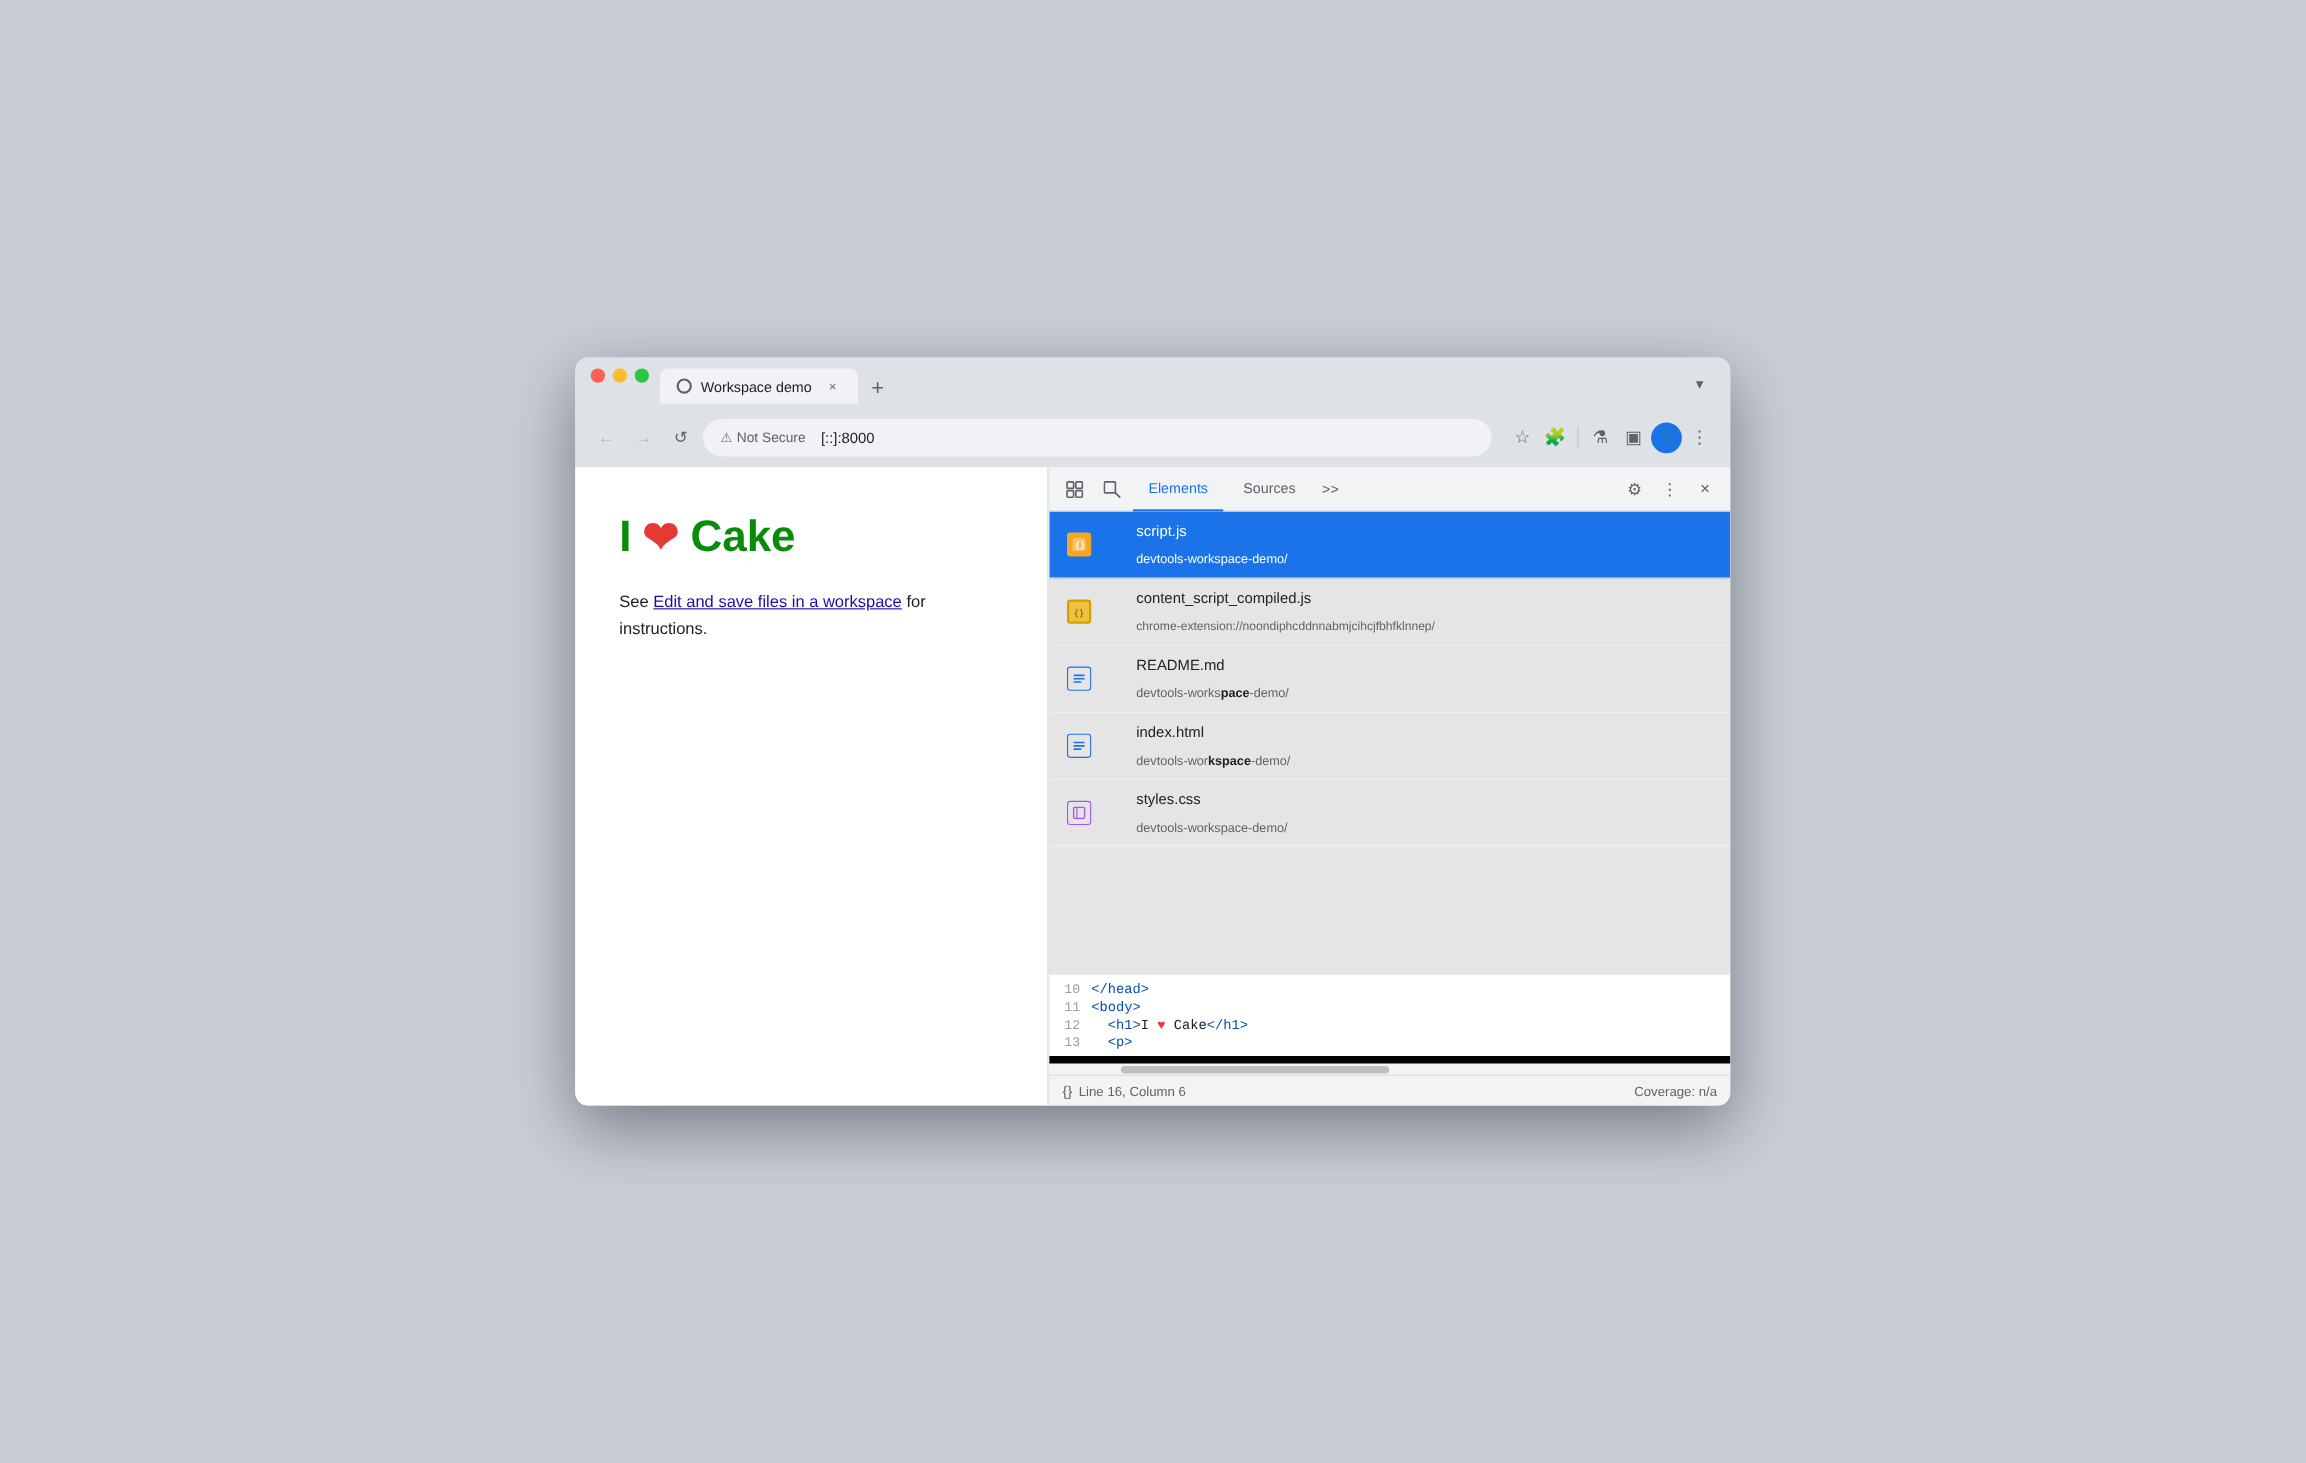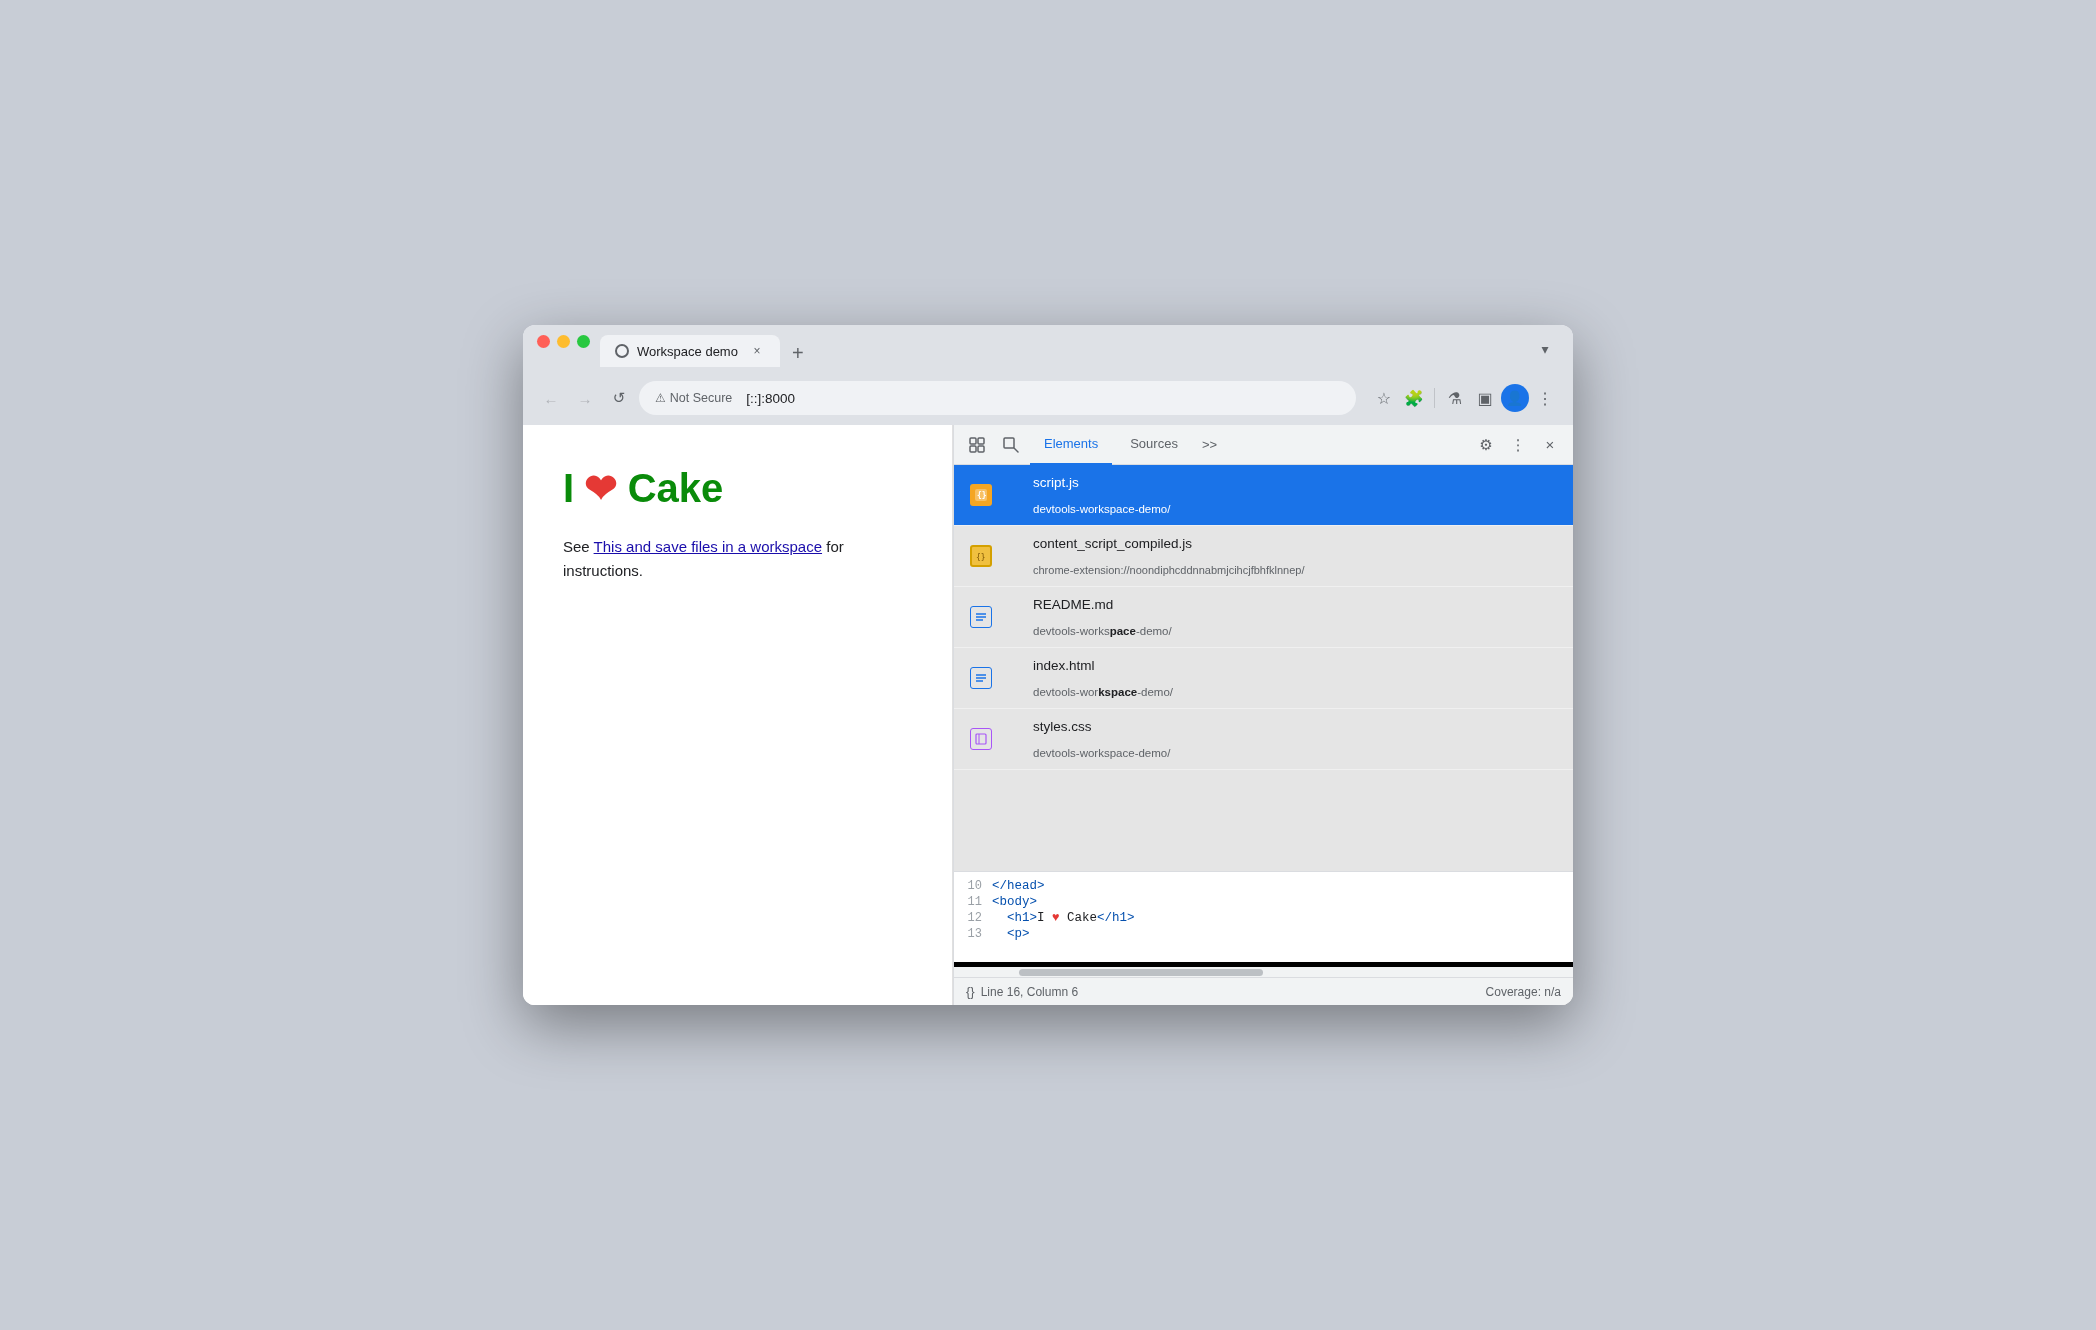--- a/index.html
+++ b/index.html
@@ -339,22 +339,22 @@
       background: #fff;
       font-family: 'Courier New', monospace;
       font-size: 12.5px;
     }
     .code-line {
       display: flex;
       align-items: baseline;
       padding: 1px 0;
     }
     .code-lines-area {
-      padding: 6px 0 20px 0;
-      border-bottom: 5px solid #000000;
+      padding: 6px 0 4px 0;
+      border-bottom: 7px solid #000000;
     }
     .line-num {
       width: 38px;
       text-align: right;
       padding-right: 10px;
       color: #9aa0a6;
       font-size: 12px;
       flex-shrink: 0;
       user-select: none;
     }
@@ -446,21 +446,21 @@
 
   <div class="browser-content">
 
     <div class="page-content">
       <div class="page-heading">
         <span class="heading-i">I</span>
         <span class="heading-heart">❤</span>
         <span class="heading-cake">Cake</span>
       </div>
       <p class="page-link-text">
-        <span>See </span><a class="page-link">This and save files in a workspace</a><span> for instructions.</span>
+        <span>See </span><a class="page-link">Edit and save files in a workspace</a><span> for instructions.</span>
       </p>
     </div>
 
     <div class="devtools-panel">
 
       <div class="devtools-toolbar">
         <div class="dt-icon-btn">
           <svg width="16" height="16" viewBox="0 0 16 16" fill="none" xmlns="http://www.w3.org/2000/svg">
             <rect x="1" y="1" width="6" height="6" rx="1" stroke="#5f6368" stroke-width="1.5" fill="none"></rect>
             <rect x="9" y="1" width="6" height="6" rx="1" stroke="#5f6368" stroke-width="1.5" fill="none"></rect>

